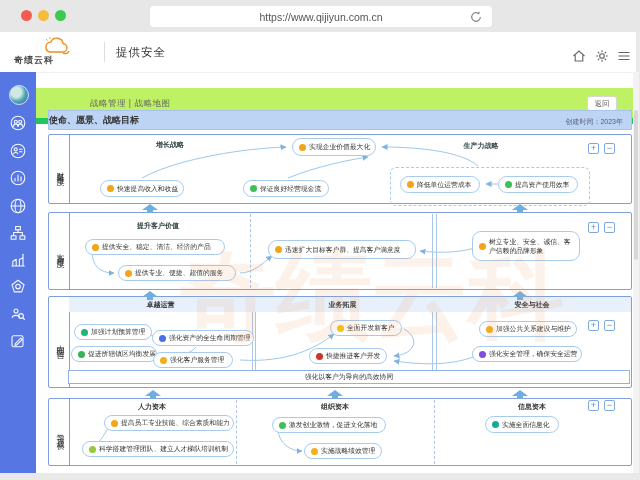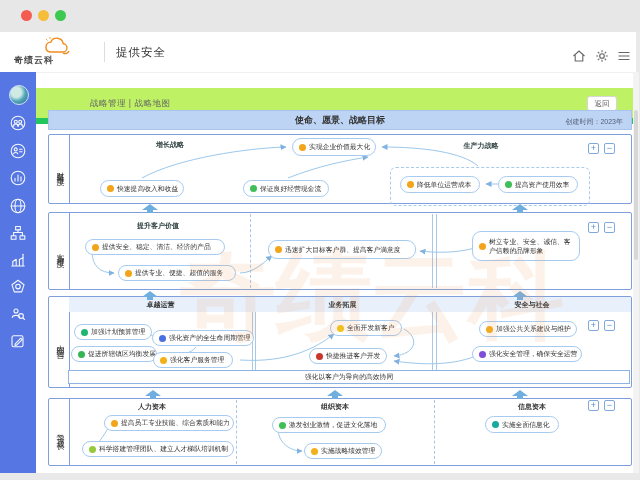--- a/index.html
+++ b/index.html
@@ -28,21 +28,21 @@
   .toolbar{position:absolute;left:36px;top:56px;width:600px;height:30px;background:#bef264;border-bottom:6px solid #22c55e}
   .crumb{position:absolute;left:54px;top:10px;font-size:8.5px;color:#666;letter-spacing:.5px}
   .backbtn{position:absolute;left:551px;top:8px;width:30px;height:15px;border:1px solid #D6D6D6;border-radius:3px;
            background:#fff;font-size:7.5px;color:#666;display:flex;align-items:center;justify-content:center;cursor:pointer}
   
   .sbtrack{position:absolute;left:633px;top:40px;width:6px;height:401px;background:#F3F3F3}
   .sbthumb{position:absolute;left:634px;top:78px;width:4px;height:150px;background:#D7D7D7;border-radius:3px}
   
   .map{position:absolute;left:48px;top:78px;width:584px;height:356px}
   .tbar{position:absolute;left:0;top:0;width:584px;height:20px;background:#BED4F4;border:1px solid #A9C4EC;box-sizing:border-box;
-        display:flex;align-items:center;justify-content:center;font-size:9px;font-weight:bold;color:#333}
+        display:flex;align-items:center;justify-content:flex-start;font-size:9px;font-weight:bold;color:#333}
   .created{position:absolute;right:8px;top:6px;font-size:7px;font-weight:normal;color:#55617a}
   .row{position:absolute;left:0;width:584px;border:1px solid #7E9FDC;border-radius:2px;box-sizing:border-box;background:transparent}
   .rlabel{position:absolute;left:0;top:0;bottom:0;width:20px;border-right:1px solid #7E9FDC;display:flex;align-items:center;
           justify-content:center;writing-mode:vertical-rl;text-orientation:upright;font-size:8px;color:#333;letter-spacing:2px}
   .glabel{position:absolute;font-size:7px;color:#344;text-align:center;font-weight:bold;z-index:3}
   .band{position:absolute;background:#E8F1FB;display:flex;align-items:center;justify-content:center;
         font-size:7px;font-weight:bold;color:#333;z-index:2}
   .hdr{position:absolute;text-align:center;font-size:7px;font-weight:bold;color:#333;z-index:2}
   .vline{position:absolute;width:0;border-left:1px solid #A9C8E8;z-index:1}
   .vdash{border-left-style:dashed}
@@ -63,20 +63,29 @@
 </style>
 </head>
 <body>
 
 <div class="screen">
 
   <div class="chrome">
     <div class="tl" style="left:21px;background:#F45C52"></div>
     <div class="tl" style="left:38px;background:#F6BD3A"></div>
     <div class="tl" style="left:55px;background:#3DC84F"></div>
+    <div class="urlbar">
+      <span>https://www.qijiyun.com.cn</span>
+      <span class="reload">
+        <svg width="14" height="14" viewBox="0 0 14 14">
+            <path d="M11.3,7a4.3,4.3 0 1 1 -1.2,-3" fill="none" stroke="#888" stroke-width="1.2"></path>
+            <path d="M10.5,1.2v2.6h-2.6z" fill="#888"></path>
+          </svg>
+      </span>
+    </div>
   </div>
 
   <div class="window">
 
     <div class="apphdr">
       <span class="logotxt">奇绩云科</span>
       <span class="logocloud">
         <svg width="30" height="20" viewBox="0 0 30 20">
           <path d="M8,16a5,5 0 0 1 .8,-9.9 6.5,6.5 0 0 1 12.4,1.6 4,4 0 0 1 -.8,8.3H8Z" fill="#fff" stroke="#F08C1E" stroke-width="1.4"></path>
           <path d="M21,17c2.5,1.2 5,.4 6,-2" fill="none" stroke="#F08C1E" stroke-width="1.4"></path>

